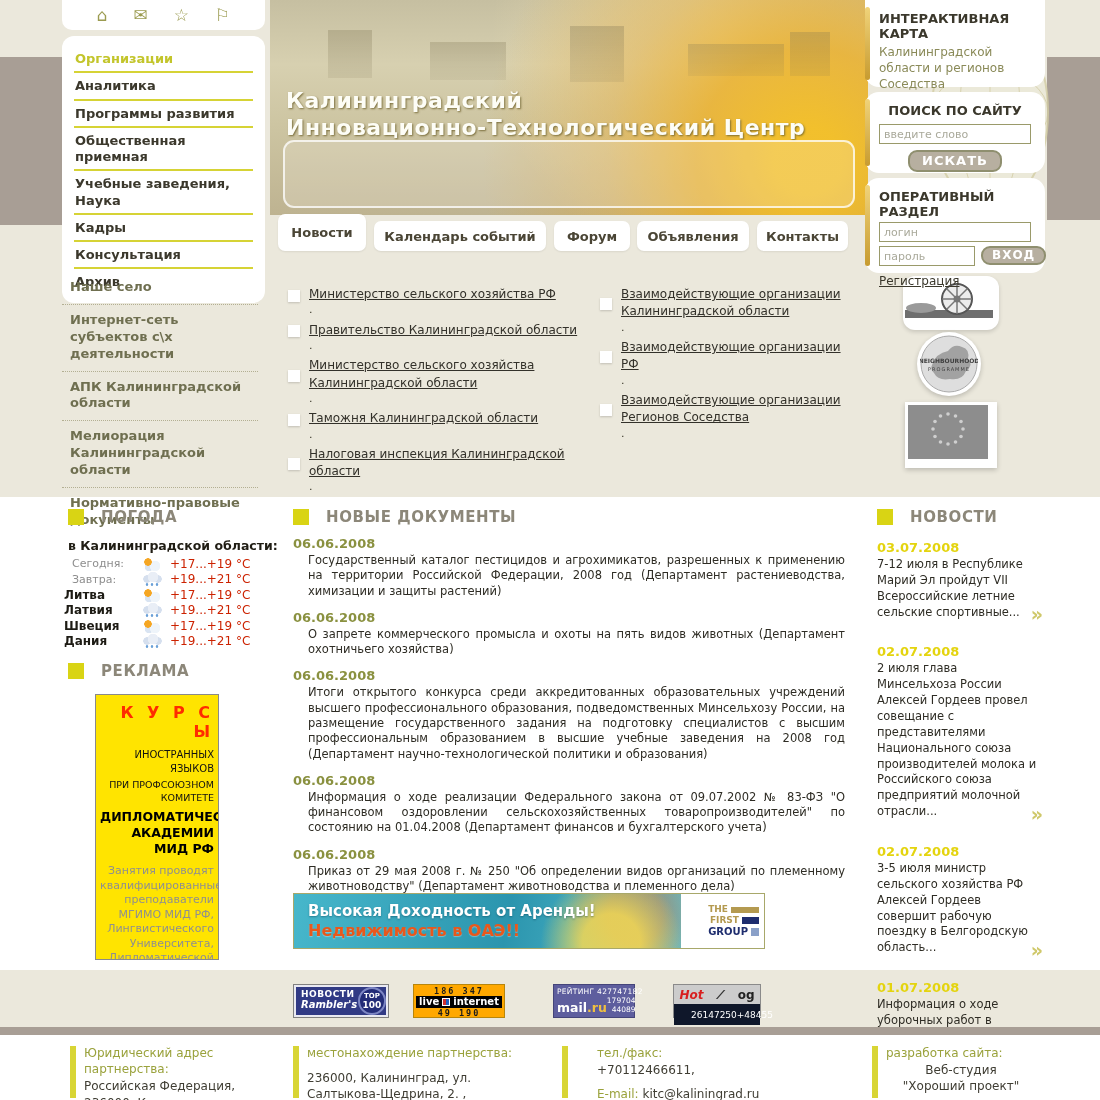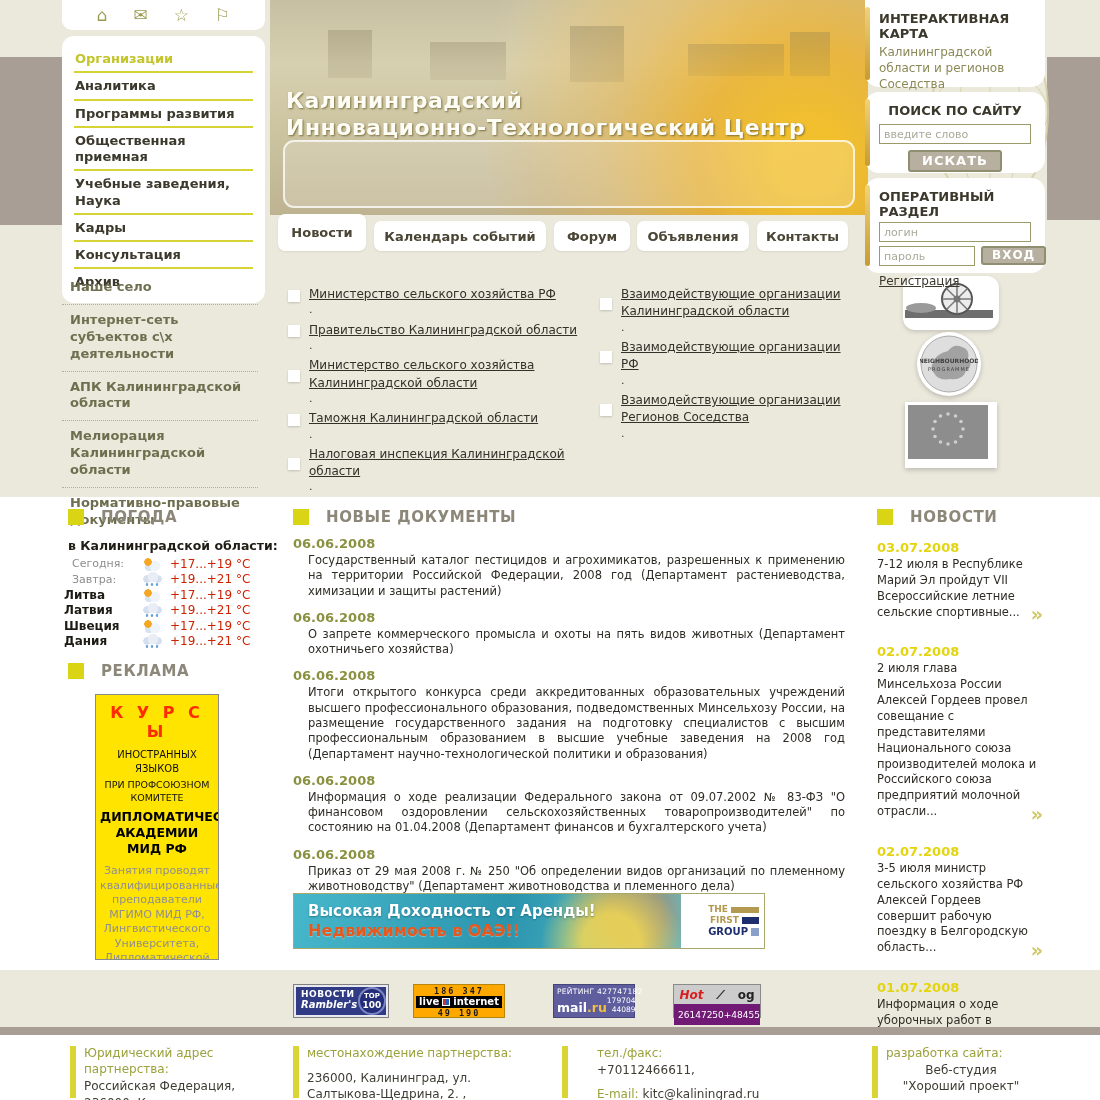--- a/index.html
+++ b/index.html
@@ -66,21 +66,21 @@
   .rbox .goldbar{position:absolute;left:0;top:7px;bottom:7px;width:5px;border-radius:3px;
     background:linear-gradient(#f0d37a,#c79b30)}
   .mapbox{top:0;border-radius:0 0 14px 14px;height:66px}
   .rb-title{font-size:13px;font-weight:bold;color:#3b382c;margin-bottom:3px}
   .rb-sub{font-size:12px;color:#8a8a58;line-height:1.35}
   .searchbox{top:92px;height:60px;text-align:center}
   .searchbox .rb-title{text-align:center;margin-bottom:6px}
   .tinput{display:block;width:142px;margin:0 auto 6px auto;height:16px;border:1px solid #9a9a6a;
     font-family:"DejaVu Sans",sans-serif;font-size:11px;color:#555;padding:1px 4px;background:#fff}
   .tinput::placeholder{color:#a9a99a}
-  .btn{display:block;margin:0 auto;background:#b7afa0;border:2px solid #8f8f6f;border-radius:3px;
+  .btn{display:block;margin:0 auto;background:#b7afa0;border:2px solid #8f8f6f;border-radius:9px;
     color:#fff;font-weight:bold;font-size:13px;font-family:"DejaVu Sans",sans-serif;
     padding:1px 12px 2px 12px;letter-spacing:1px;cursor:pointer}
   .loginbox{top:178px;height:74px}
   .loginbox .tinput{margin:0 0 4px 0}
   .login-row{display:flex;gap:6px;align-items:flex-start}
   .login-row .tinput{width:86px}
   .btn.small{margin:0;padding:0 9px 1px 9px;font-size:12px}
   .reg-link{font-size:12px;color:#3b382c;text-decoration:underline;cursor:pointer;display:inline-block;margin-top:3px}
 
   
@@ -129,21 +129,21 @@
     radial-gradient(circle at 11px 5px,#e9eef6 0 5px,rgba(233,238,246,0) 5.5px),
     radial-gradient(circle at 5px 7px,#d5dfee 0 3.5px,rgba(213,223,238,0) 4px),
     radial-gradient(circle at 16px 7px,#d5dfee 0 3.5px,rgba(213,223,238,0) 4px),
     radial-gradient(circle at 5px 12.5px,#6aa0d8 0 1px,rgba(106,160,216,0) 1.6px),
     radial-gradient(circle at 10px 12.5px,#6aa0d8 0 1px,rgba(106,160,216,0) 1.6px),
     radial-gradient(circle at 15px 12.5px,#6aa0d8 0 1px,rgba(106,160,216,0) 1.6px)}
   .w-temp{color:#cc2200;font-size:12px}
 
   
   .kursy{position:absolute;left:95px;top:694px;width:114px;height:254px;background:#ffe400;
-    border:1px solid #8a8a8a;text-align:center;padding:5px 4px;overflow:hidden;cursor:pointer}
+    border:1px solid #8a8a8a;text-align:right;padding:5px 4px;overflow:hidden;cursor:pointer}
   .k-title{color:#ff2b00;font-weight:bold;font-size:16px;letter-spacing:4px;margin:3px 0 7px 0}
   .k-l1{font-size:10px;color:#111;line-height:1.35;margin-bottom:4px}
   .k-l2{font-size:9.5px;color:#111;line-height:1.35;margin-bottom:4px}
   .k-l3{font-size:12.5px;font-weight:bold;color:#000;line-height:1.3;margin-bottom:7px}
   .k-body{font-size:11px;color:#8f8f8f;line-height:1.32}
 
   
   .docs{position:absolute;left:293px;top:536px;width:552px}
   .d-item{margin-bottom:11px}
   .d-date{font-size:13px;font-weight:bold;color:#8a9140;margin-bottom:2px}
@@ -194,22 +194,22 @@
   .cm-top{color:#fff;font-size:7.5px;letter-spacing:.3px;white-space:nowrap}
   .cm-row{display:flex;justify-content:space-between;align-items:flex-end}
   .cm-brand{font-weight:bold;font-size:12.5px;line-height:1.1}
   .cm-b1{color:#fff}.cm-b2{color:#f0c040}
   .cm-nums{text-align:right;color:#fff;font-size:7.5px;line-height:1.25}
   .c-hot{left:673px;width:88px;border:1px solid #8a8a8a}
   .ch-top{height:19px;background:#cccccc;display:flex;align-items:center;justify-content:center;gap:16px}
   .ch-red{color:#d81f1f;font-weight:bold;font-style:italic;font-size:12px}
   .ch-slash{color:#333;font-weight:bold;font-size:13px;font-style:italic}
   .ch-dark{color:#222;font-weight:bold;font-size:12px}
-  .ch-bot{height:21px;background:#701a75;color:#fff;font-size:9px;display:flex;
-    justify-content:space-between;padding:0 4px;align-items:center}
+  .ch-bot{height:21px;background:#0f172a;color:#fff;font-size:9px;display:flex;
+    justify-content:space-between;padding:0 17px;align-items:center}
 
   
   .f-col{position:absolute;top:1045px;font-size:12px;line-height:1.35;padding-left:14px;box-sizing:border-box}
   .f-col::before{content:"";position:absolute;left:0;top:1px;width:6px;height:52px;background:#d8d535}
   .f-c1{left:70px;width:215px}
   .f-c2{left:293px;width:240px}
   .f-c3{left:583px;width:240px}
   .f-c3::before{left:-21px}
   .f-c4{left:872px;width:200px}
   .f-h{color:#9aa23c;margin-bottom:1px}

